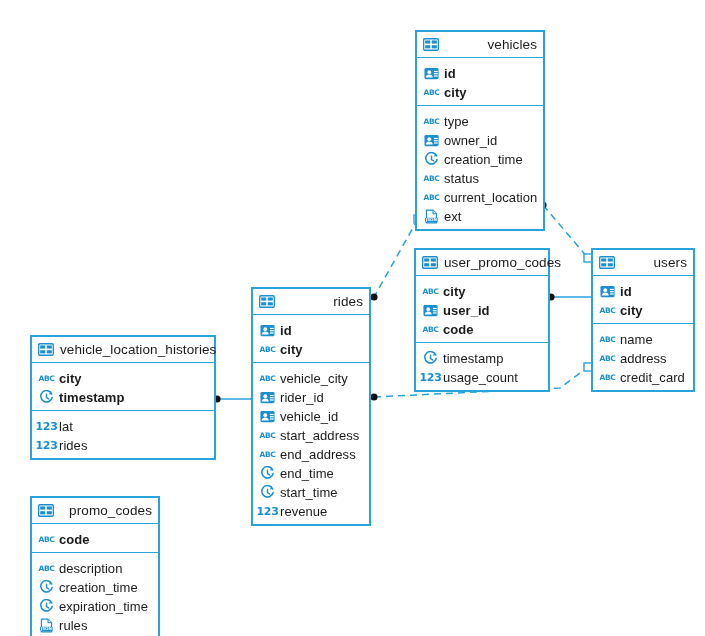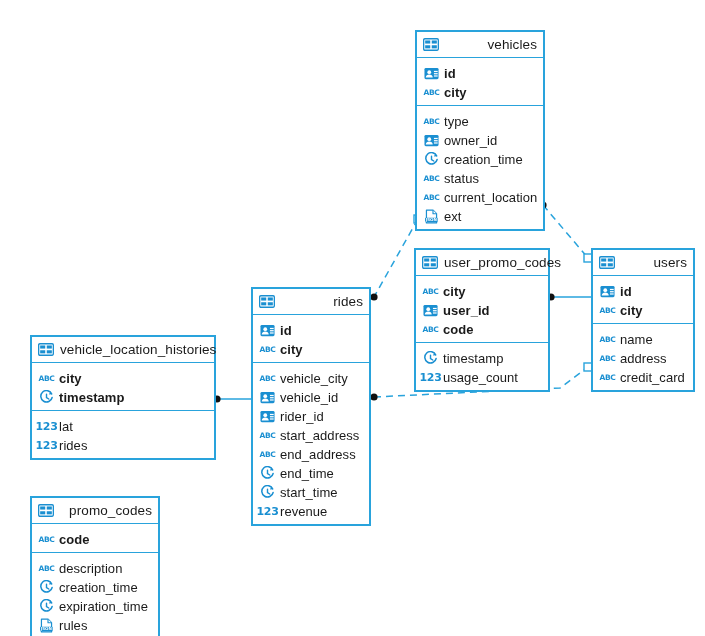--- a/index.html
+++ b/index.html
@@ -346,34 +346,34 @@
           <span class="ic">
             <svg width="15" height="15" viewBox="0 0 16 16">
               <rect x="0.5" y="2" width="15" height="12" rx="1.5" fill="#1a8fd1"></rect>
               <circle cx="5.6" cy="6.6" r="2" fill="#ffffff"></circle>
               <path d="M1.9 12.3c0-2.1 1.7-3.3 3.7-3.3s3.7 1.2 3.7 3.3z" fill="#ffffff"></path>
               <rect x="10.6" y="5.2" width="4" height="1.3" fill="#ffffff"></rect>
               <rect x="10.6" y="7.6" width="4" height="1.3" fill="#ffffff"></rect>
               <rect x="10.6" y="10" width="4" height="1.3" fill="#ffffff"></rect>
             </svg>
           </span>
+          <span class="field-name">rider_id</span>
+        </div>
+        <div class="field">
+          <span class="ic">
+            <svg width="15" height="15" viewBox="0 0 16 16">
+              <rect x="0.5" y="2" width="15" height="12" rx="1.5" fill="#1a8fd1"></rect>
+              <circle cx="5.6" cy="6.6" r="2" fill="#ffffff"></circle>
+              <path d="M1.9 12.3c0-2.1 1.7-3.3 3.7-3.3s3.7 1.2 3.7 3.3z" fill="#ffffff"></path>
+              <rect x="10.6" y="5.2" width="4" height="1.3" fill="#ffffff"></rect>
+              <rect x="10.6" y="7.6" width="4" height="1.3" fill="#ffffff"></rect>
+              <rect x="10.6" y="10" width="4" height="1.3" fill="#ffffff"></rect>
+            </svg>
+          </span>
           <span class="field-name">vehicle_id</span>
-        </div>
-        <div class="field">
-          <span class="ic">
-            <svg width="15" height="15" viewBox="0 0 16 16">
-              <rect x="0.5" y="2" width="15" height="12" rx="1.5" fill="#1a8fd1"></rect>
-              <circle cx="5.6" cy="6.6" r="2" fill="#ffffff"></circle>
-              <path d="M1.9 12.3c0-2.1 1.7-3.3 3.7-3.3s3.7 1.2 3.7 3.3z" fill="#ffffff"></path>
-              <rect x="10.6" y="5.2" width="4" height="1.3" fill="#ffffff"></rect>
-              <rect x="10.6" y="7.6" width="4" height="1.3" fill="#ffffff"></rect>
-              <rect x="10.6" y="10" width="4" height="1.3" fill="#ffffff"></rect>
-            </svg>
-          </span>
-          <span class="field-name">rider_id</span>
         </div>
         <div class="field">
           <span class="ic ic-abc">ABC</span>
           <span class="field-name">start_address</span>
         </div>
         <div class="field">
           <span class="ic ic-abc">ABC</span>
           <span class="field-name">end_address</span>
         </div>
         <div class="field">

